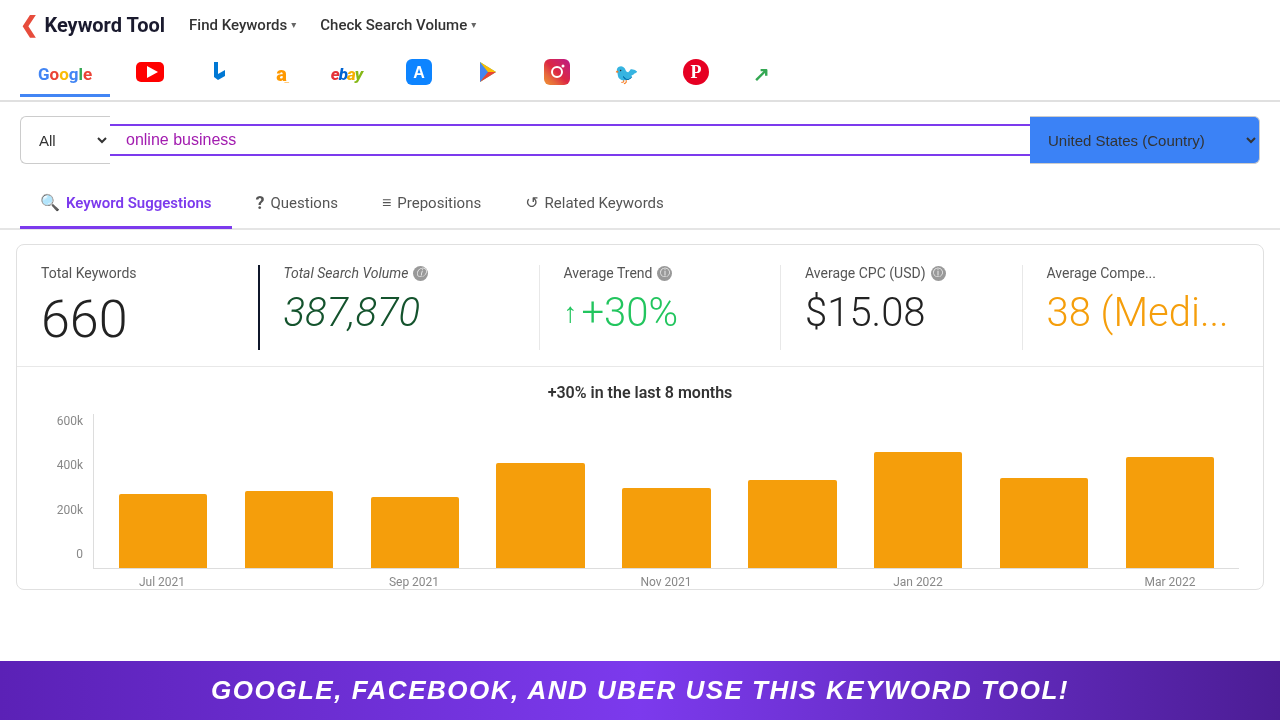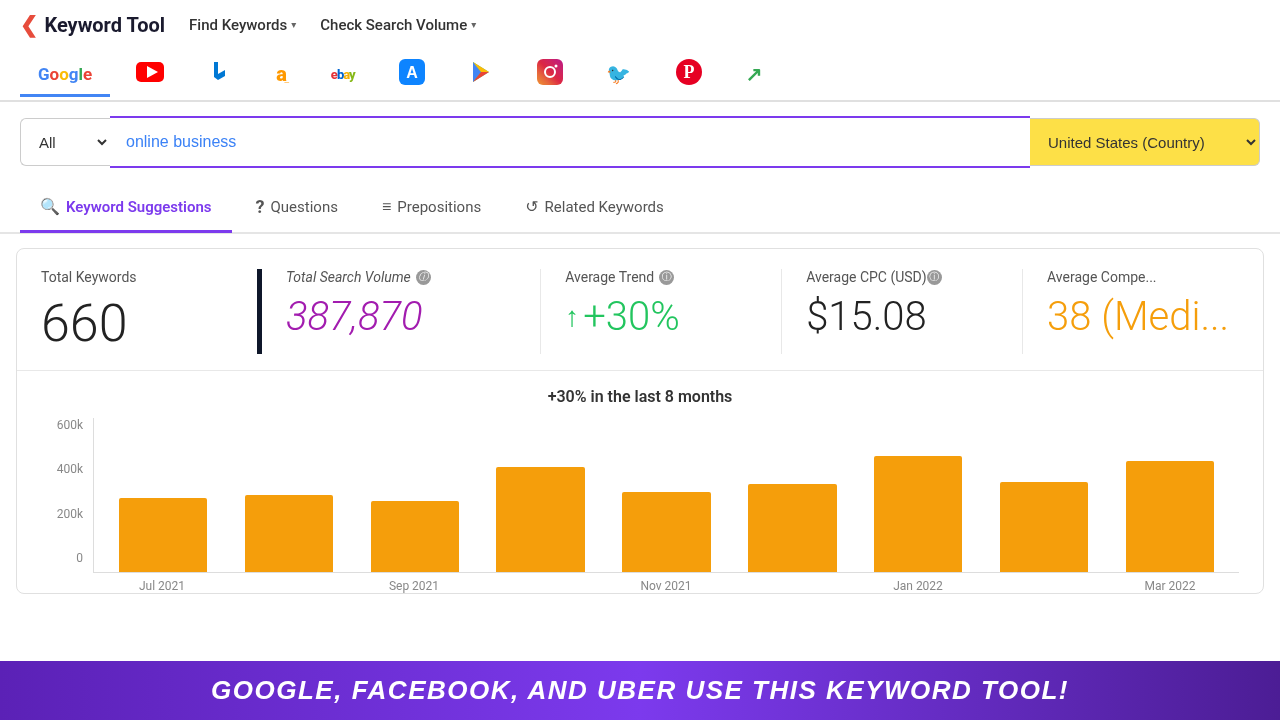--- a/index.html
+++ b/index.html
@@ -47,21 +47,21 @@
       </svg>
     </span>
   </div>
 
   <div style="display:flex; align-items:center; padding:10px 18px; cursor:pointer; border-bottom:3px solid transparent; margin-bottom:-2px;">
     <span style="font-size:20px; font-weight:900; color:#ff9900;">a</span>
     <span style="font-size:8px; color:#ff9900; position:relative; top:4px;">̲</span>
   </div>
 
   <div style="display:flex; align-items:center; padding:10px 18px; cursor:pointer; border-bottom:3px solid transparent; margin-bottom:-2px;">
-    <span style="font-size:13px; font-weight:800; letter-spacing:-1px;">
+    <span style="font-size:17px; font-weight:800; letter-spacing:-1px;font-style:italic;">
       <span style="color:#e53238;">e</span><span style="color:#0064d2;">b</span><span style="color:#f5af02;">a</span><span style="color:#86b817;">y</span>
     </span>
   </div>
 
   <div style="display:flex; align-items:center; padding:10px 18px; cursor:pointer; border-bottom:3px solid transparent; margin-bottom:-2px;">
     <span>
       <svg width="26" height="26" viewBox="0 0 26 26">
         <rect width="26" height="26" rx="6" fill="#0d84ff"></rect>
         <text x="13" y="19" text-anchor="middle" fill="white" font-size="16" font-weight="bold" font-family="sans-serif">A</text>
       </svg>
@@ -113,22 +113,22 @@
 
   <div style="display:flex; align-items:center; padding:10px 18px; cursor:pointer; border-bottom:3px solid transparent; margin-bottom:-2px;">
     <span style="color:#34a853; font-size:20px; font-weight:700;">↗</span>
   </div>
 </div>
 
 <div style="display:flex; align-items:center; padding:14px 20px; gap:0;">
   <select style="border:1px solid #ccc; border-right:none; border-radius:6px 0 0 6px; padding:12px 14px; font-size:15px; color:#333; background:#fff; cursor:pointer; min-width:90px; height:48px;">
     <option>All</option>
   </select>
-  <input type="text" value="online business" style="flex: 1 1 0%; border-top: 2px solid rgb(124, 58, 237); border-bottom: 2px solid rgb(124, 58, 237); border-image: initial; border-left: none; border-right: none; padding: 12px 16px; font-size: 16px; color: #3b82f6; outline: none; height: 52px;">
-  <select style="border:1px solid #ccc; border-left:none; border-radius:0 6px 6px 0; padding:12px 14px; font-size:15px; color:#333; background:#fde047; cursor:pointer; min-width:230px; height:48px;">
+  <input type="text" value="online business" style="flex: 1 1 0%; border-top: 2px solid rgb(124, 58, 237); border-bottom: 2px solid rgb(124, 58, 237); border-image: initial; border-left: none; border-right: none; padding: 12px 16px; font-size: 16px; color: #a21caf; outline: none; height: 32px;">
+  <select style="border:1px solid #ccc; border-left:none; border-radius:0 6px 6px 0; padding:12px 14px; font-size:15px; color:#333; background:#3b82f6; cursor:pointer; min-width:230px; height:48px;">
     <option>United States (Country)</option>
   </select>
 </div>
 
 <div style="display:flex; align-items:center; padding:0 20px; border-bottom:2px solid #e5e5e5; gap:4px;">
 
   <div style="display:flex; align-items:center; gap:6px; padding:14px 20px; cursor:pointer; border-bottom:3px solid #7c3aed; margin-bottom:-2px; color:#7c3aed; font-weight:600; font-size:15px;">
     <span style="font-size:16px;">🔍</span>
     <span>Keyword Suggestions</span>
   </div>
@@ -146,46 +146,46 @@
   <div style="display:flex; align-items:center; gap:6px; padding:14px 20px; cursor:pointer; border-bottom:3px solid transparent; margin-bottom:-2px; color:#555; font-size:15px;">
     <span style="font-size:16px;">↺</span>
     <span>Related Keywords</span>
   </div>
 </div>
 
 <div style="margin: 14px 16px 0; border:1px solid #e0e0e0; border-radius:8px; background:#fff; overflow:hidden;">
 
   <div style="display:flex; padding:20px 24px 16px; border-bottom:1px solid #e8e8e8;">
 
-    <div style="flex:1; padding-right:24px; border-right:5px solid #0f172a;">
+    <div style="flex:1; padding-right:24px; border-right:2px solid #0f172a;">
       <div style="font-size:14px; color:#555; margin-bottom:8px;">Total Keywords</div>
       <div style="font-size:52px; font-weight:300; color:#222;">660</div>
     </div>
 
     <div style="flex:1.2; padding:0 24px; border-right:1px solid #e8e8e8;font-style:italic;">
       <div style="font-size:14px; color:#555; margin-bottom:8px; display:flex; align-items:center; gap:5px;">
         <span>Total Search Volume</span>
         <span style="width:15px; height:15px; background:#999; border-radius:50%; display:inline-flex; align-items:center; justify-content:center; color:white; font-size:10px; cursor:pointer;">ⓘ</span>
       </div>
-      <div style="font-size:40px; font-weight:300; color:#a21caf;">387,870</div>
+      <div style="font-size:40px; font-weight:300; color:#14532d;">387,870</div>
     </div>
 
     <div style="flex:1; padding:0 24px; border-right:1px solid #e8e8e8;">
       <div style="font-size:14px; color:#555; margin-bottom:8px; display:flex; align-items:center; gap:5px;">
         <span>Average Trend</span>
         <span style="width:15px; height:15px; background:#999; border-radius:50%; display:inline-flex; align-items:center; justify-content:center; color:white; font-size:10px; cursor:pointer;">ⓘ</span>
       </div>
       <div style="font-size:40px; font-weight:300; color:#22c55e; display:flex; align-items:center; gap:4px;">
         <span style="font-size:28px;">↑</span>
         <span>+30%</span>
       </div>
     </div>
 
     <div style="flex:1; padding:0 24px; border-right:1px solid #e8e8e8;">
-      <div style="font-size:14px; color:#555; margin-bottom:8px; display:flex; align-items:center; ">
+      <div style="font-size:14px; color:#555; margin-bottom:8px; display:flex; align-items:center; gap:5px;">
         <span>Average CPC (USD)</span>
         <span style="width:15px; height:15px; background:#999; border-radius:50%; display:inline-flex; align-items:center; justify-content:center; color:white; font-size:10px; cursor:pointer;">ⓘ</span>
       </div>
       <div style="font-size:40px; font-weight:300; color:#222;">$15.08</div>
     </div>
 
     <div style="flex:1; padding-left:24px; overflow:hidden;">
       <div style="font-size:14px; color:#555; margin-bottom:8px; white-space:nowrap;">Average Compe...</div>
       <div style="font-size:40px; font-weight:300; color:#f59e0b; white-space:nowrap;">38 (Medi...</div>
     </div>

